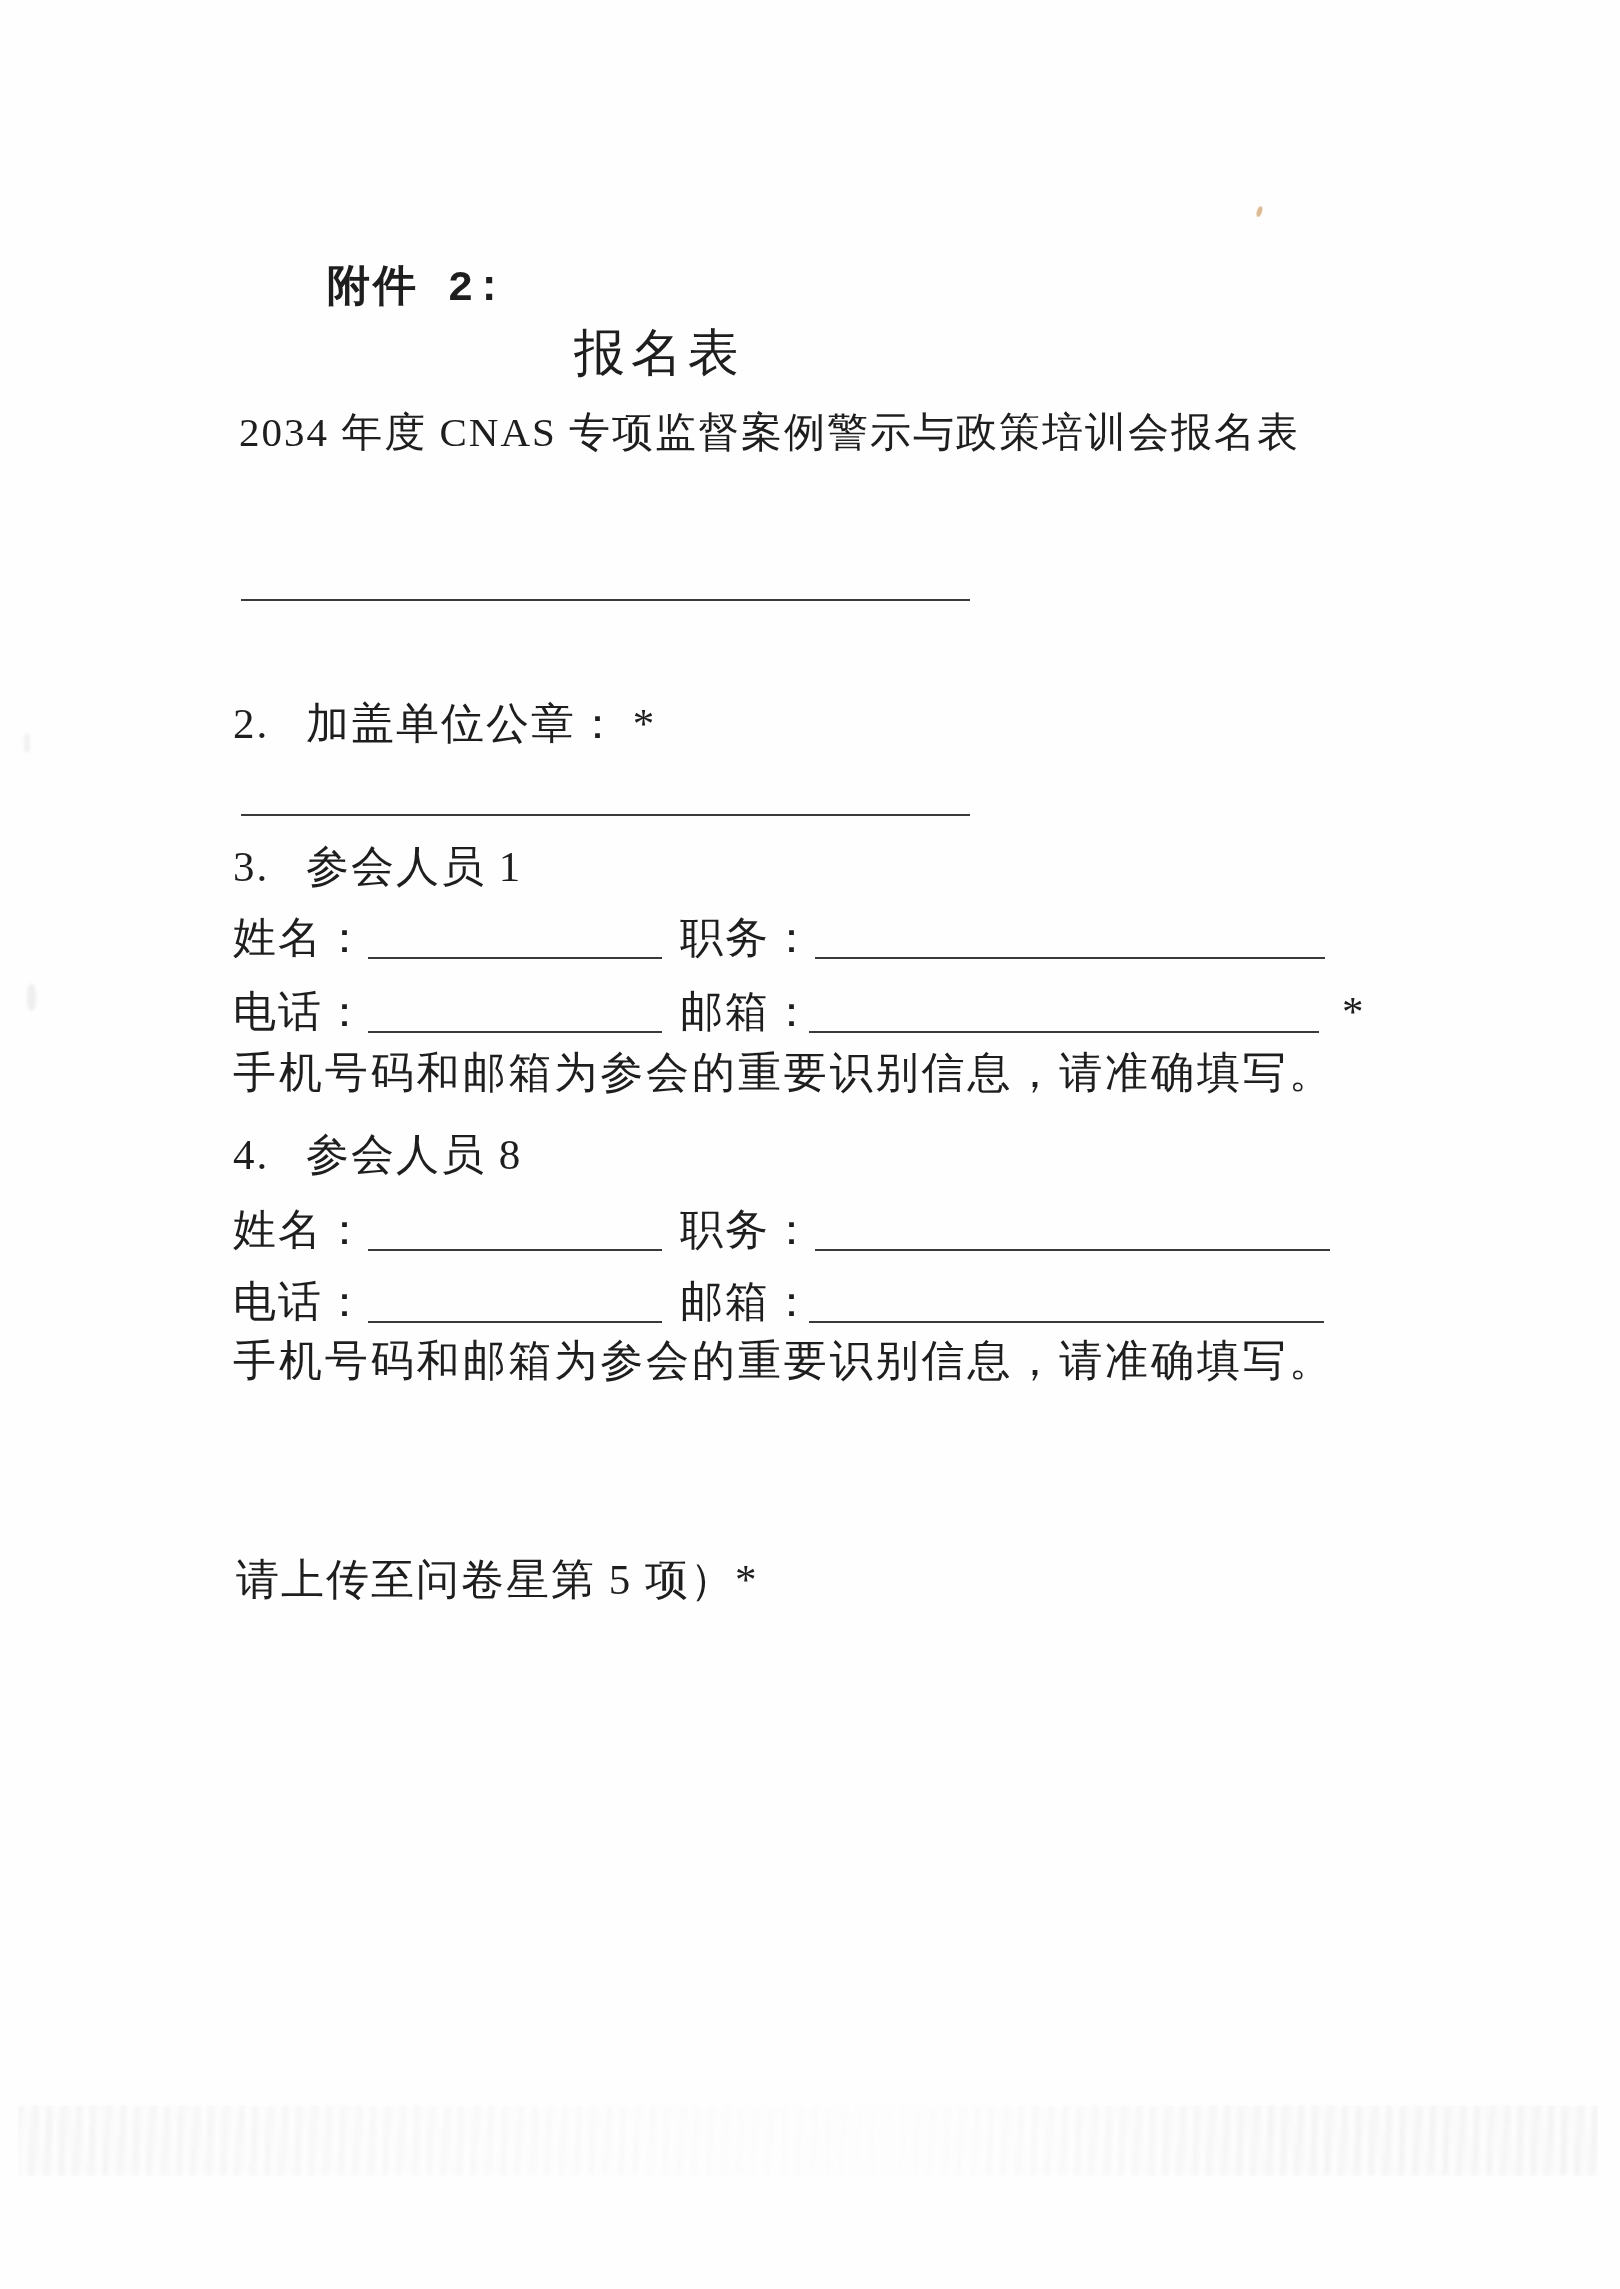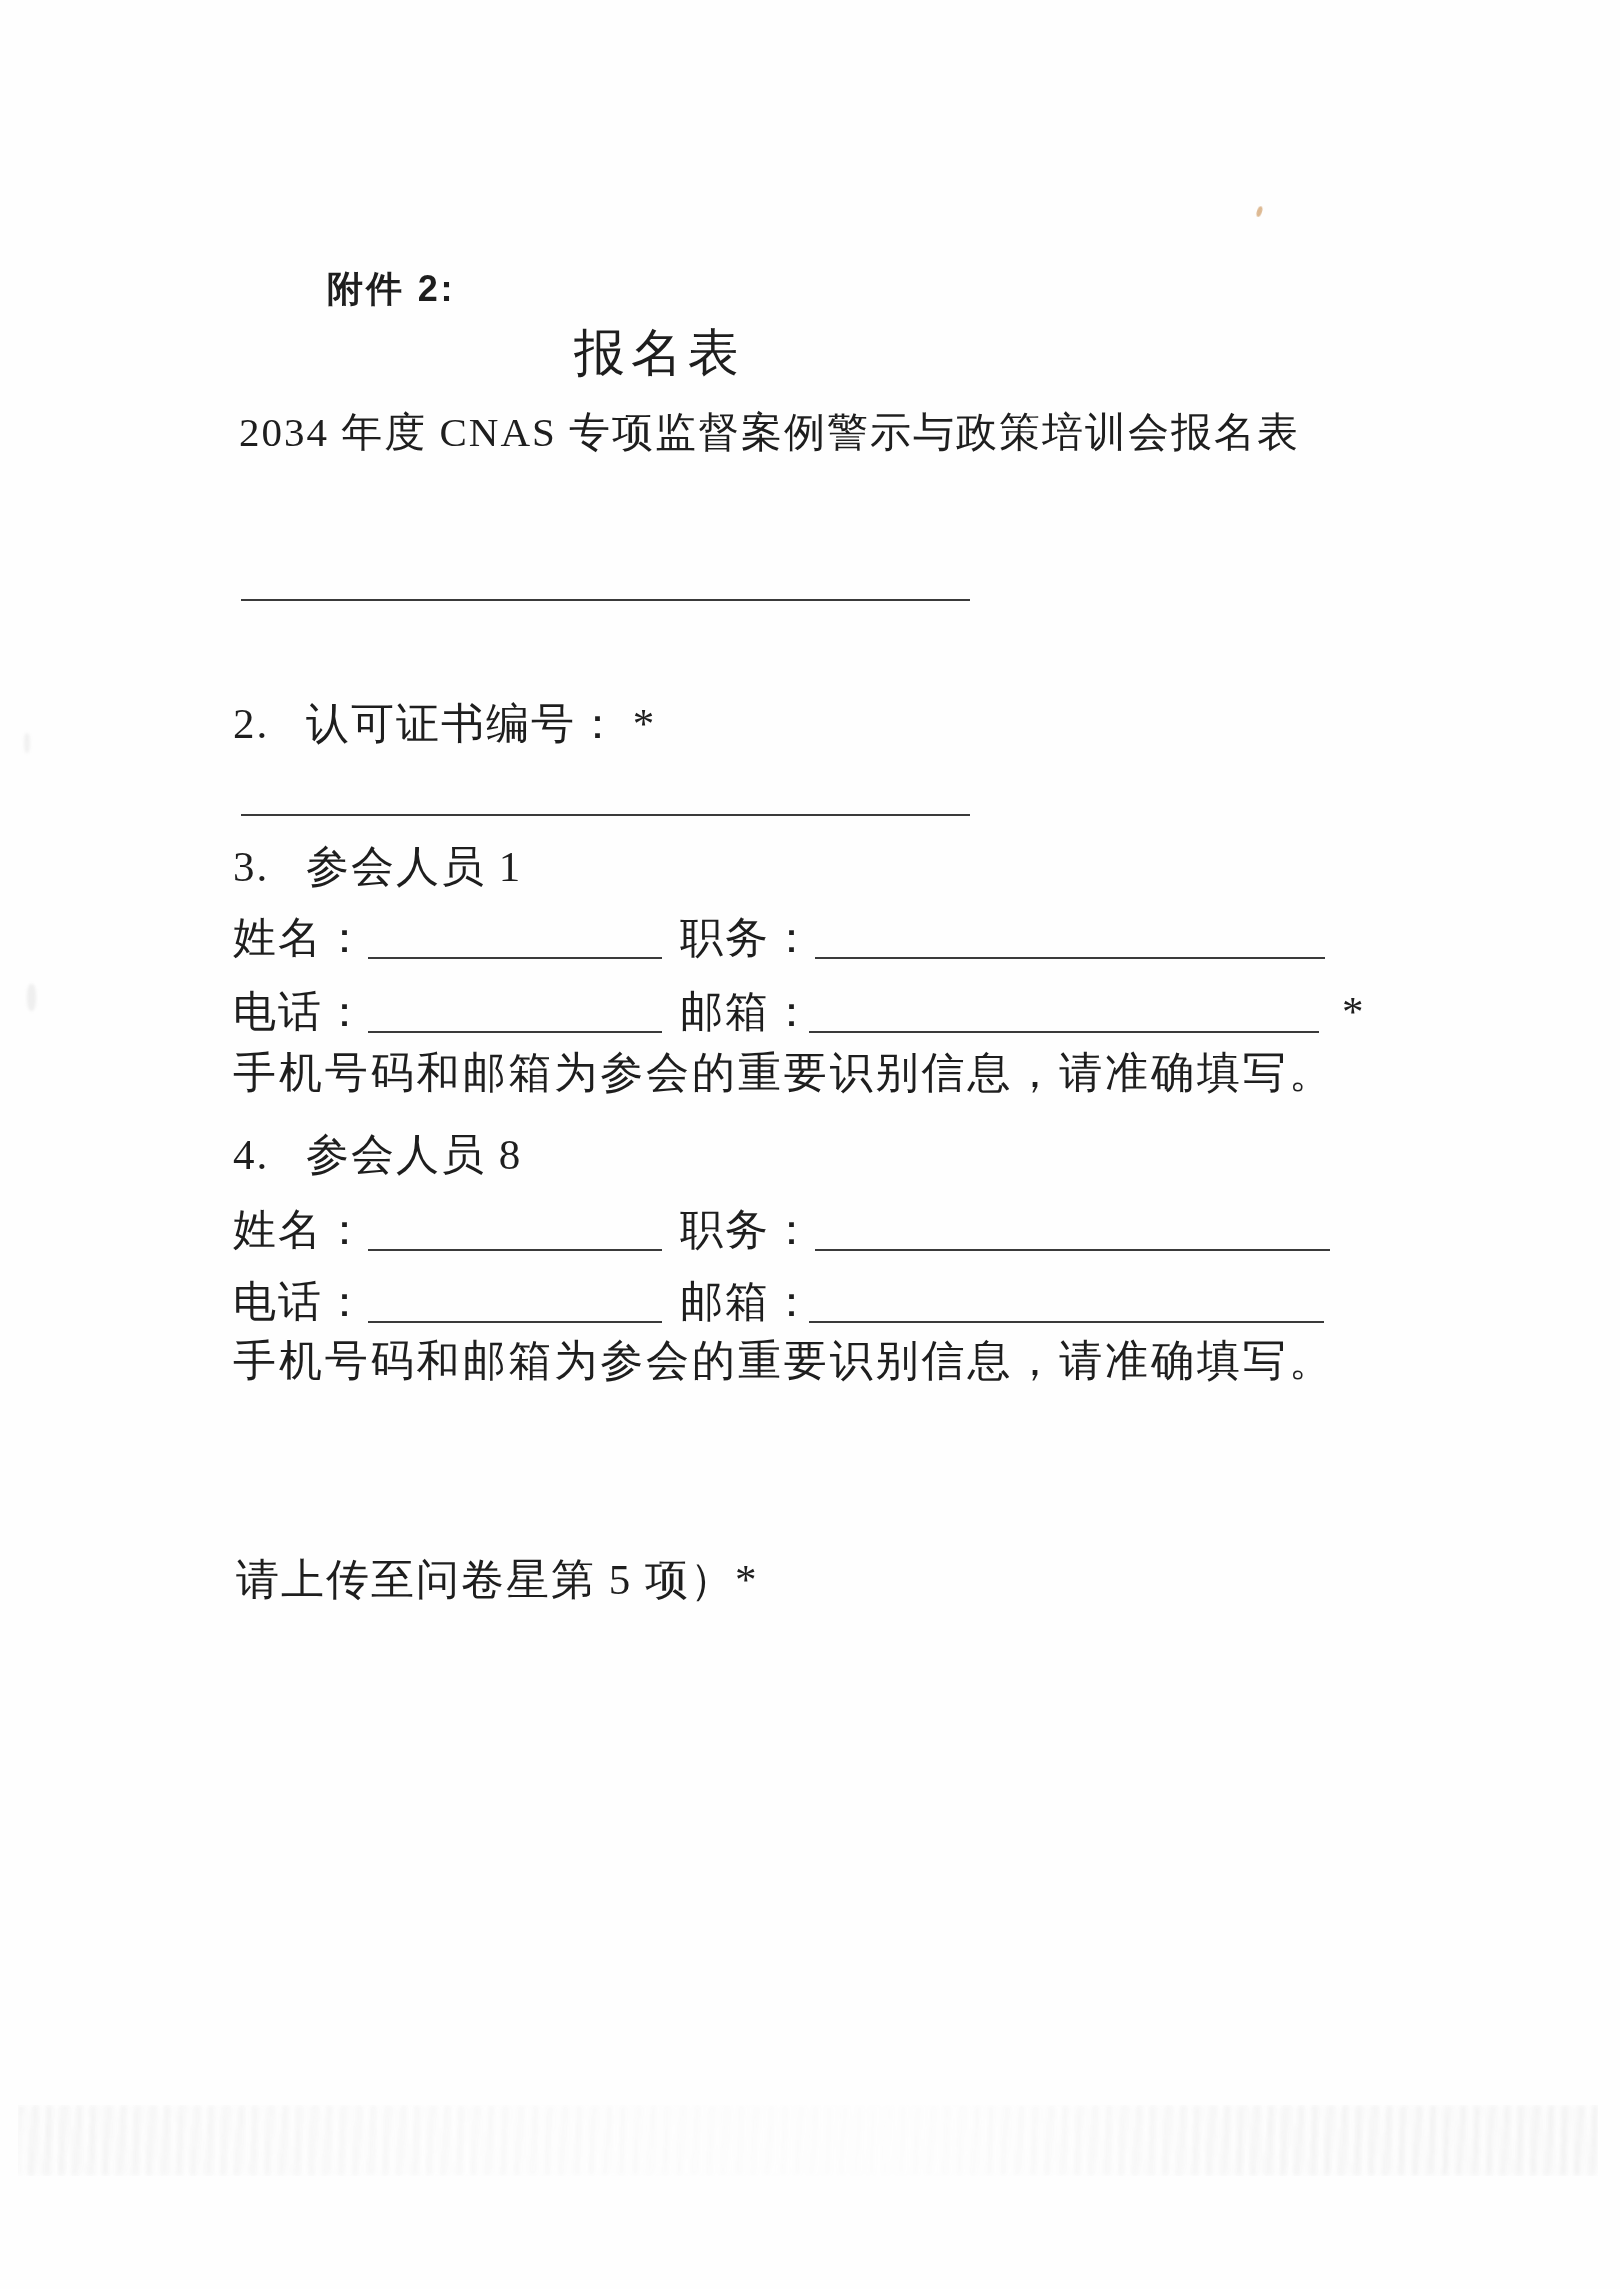--- a/index.html
+++ b/index.html
@@ -13,22 +13,22 @@
     width:1620px;height:2290px;
     margin:0 auto;
     background:var(--paper);
     overflow:hidden;
     font-family:"Liberation Serif","DejaVu Serif",serif;
     color:var(--ink);
   }
   .t{position:absolute;white-space:nowrap;line-height:51px;}
   .attachment{
     left:327px;top:263px;
-    font-family:Liberation Sans, sans-serif;
-    font-weight:600;font-size:36px;letter-spacing:2.9px;
+    font-family:Liberation Mono, monospace;
+    font-weight:600;font-size:43px;letter-spacing:2.9px;
   }
   .title{
     left:574px;top:323px;
     font-family:"Liberation Sans","DejaVu Sans",sans-serif;
     font-weight:400;font-size:51px;letter-spacing:5.9px;line-height:59px;
   }
   .subtitle{
     left:239px;top:407px;
     font-size:41px;letter-spacing:2px;
   }
@@ -92,21 +92,21 @@
 
 <div class="page">
 
   <div class="t attachment">附件 2:</div>
   <div class="t title">报名表</div>
   <div class="t subtitle">2034 年度 CNAS 专项监督案例警示与政策培训会报名表</div>
 
   <div class="blankline" style="top:552px"></div>
 
   <div class="t item" style="top:698px">
-    <span class="num">2.</span><span>认可证书编号：</span><span class="req" style="margin-left:11.8px">*</span>
+    <span class="num">2.</span><span>加盖单位公章：</span><span class="req" style="margin-left:11.8px">*</span>
   </div>
   <div class="blankline" style="top:767px"></div>
 
   <div class="t item" style="top:841px">
     <span class="num">3.</span><span>参会人员 1</span>
   </div>
 
   <div class="frow" style="top:912px">
     <span class="flbl" style="left:233px">姓名：</span>
     <span class="fblank" style="left:368px;width:294px"></span>

